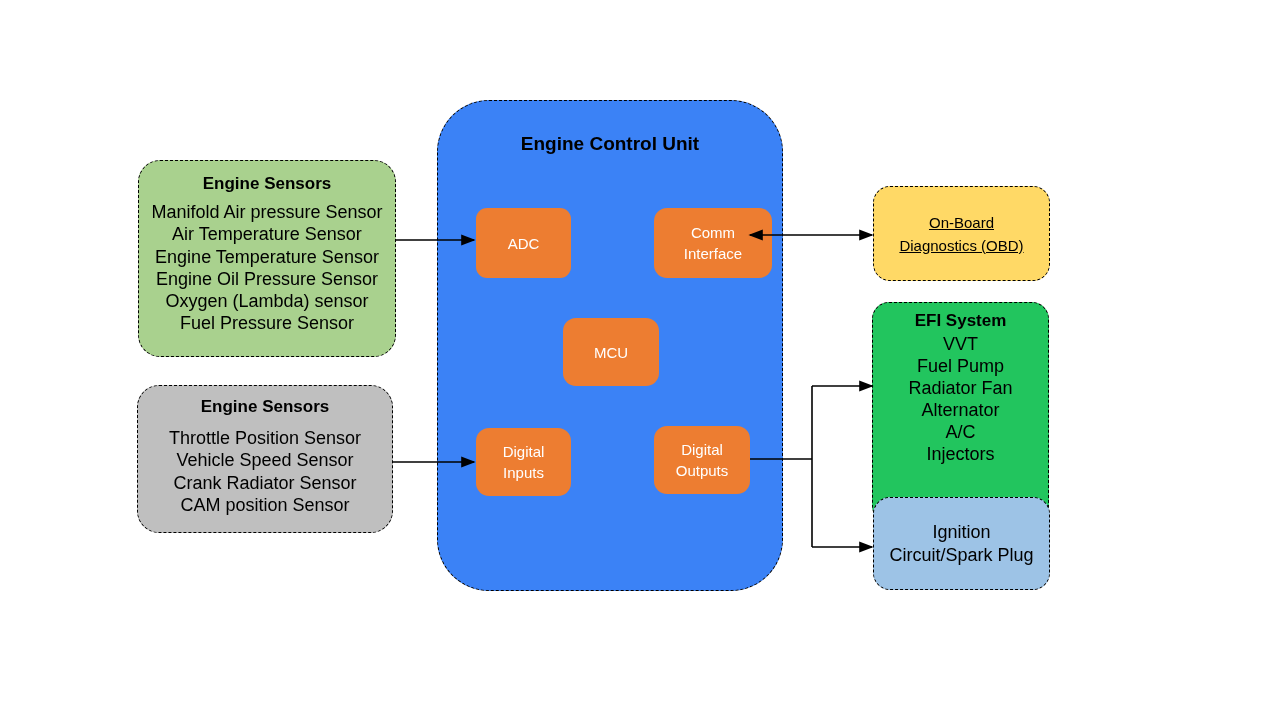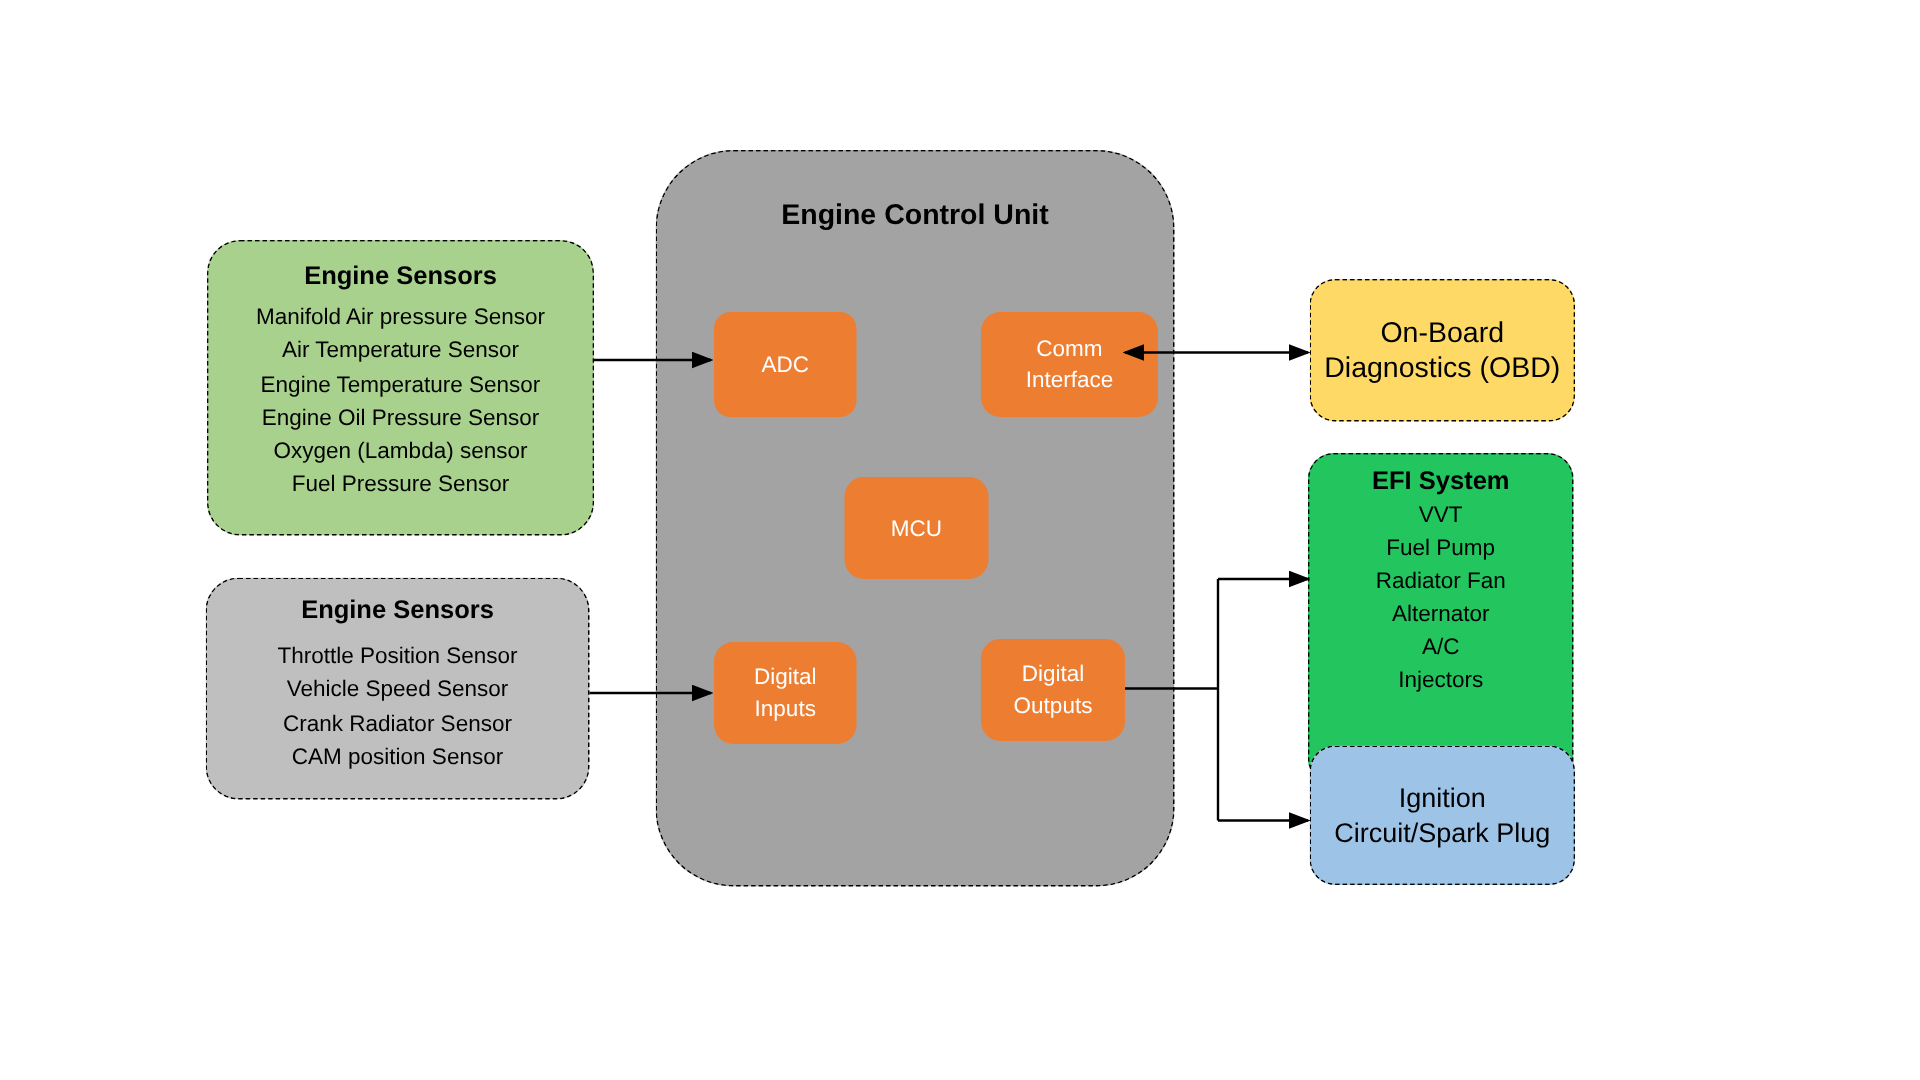--- a/index.html
+++ b/index.html
@@ -21,21 +21,21 @@
     box-sizing: border-box;
     border: 1.6px dashed #000000;
   }
   .group-title {
     font-weight: 700;
     font-size: 17px;
     text-align: center;
     margin-bottom: 7px;
   }
   .group-items .line {
-    font-size: 15px;
+    font-size: 18px;
     line-height: 22.3px;
     text-align: center;
     white-space: nowrap;
   }
   
   .sensors-analog {
     left: 138px; top: 160px; width: 258px; height: 197px;
     background: #A9D18E;
     border-radius: 22px;
     padding-top: 13px;
@@ -43,21 +43,21 @@
   .sensors-digital {
     left: 137px; top: 385px; width: 256px; height: 148px;
     background: #BFBFBF;
     border-radius: 22px;
     padding-top: 11px;
   }
   .sensors-digital .group-title { margin-bottom: 10px; }
   
   .ecu {
     left: 437px; top: 100px; width: 346px; height: 491px;
-    background: #a3a3a3;
+    background: #3b82f6;
     border-radius: 52px;
   }
   .ecu-title {
     position: absolute;
     left: 0; top: 32px; width: 100%;
     text-align: center;
     font-weight: 700;
     font-size: 19px;
   }
   .ecu-block {
@@ -80,23 +80,24 @@
   .blk-dout { left: 216px; top: 325px; width: 96px; height: 68px; }
   
   .obd {
     left: 873px; top: 186px; width: 177px; height: 95px;
     background: #FFD966;
     border-radius: 17px;
     display: flex;
     align-items: center;
     justify-content: center;
     text-align: center;
-    font-size: 19px;
+    font-size: 15px;
     line-height: 23px;
     white-space: pre-line;
+    text-decoration: underline;
   }
   .efi {
     left: 872px; top: 302px; width: 177px; height: 221px;
     background: #22c55e;
     border-radius: 17px;
     padding-top: 8px;
   }
   .efi .group-title { margin-bottom: 2px; }
   .efi .group-items .line { line-height: 22px; }
   .ignition {

